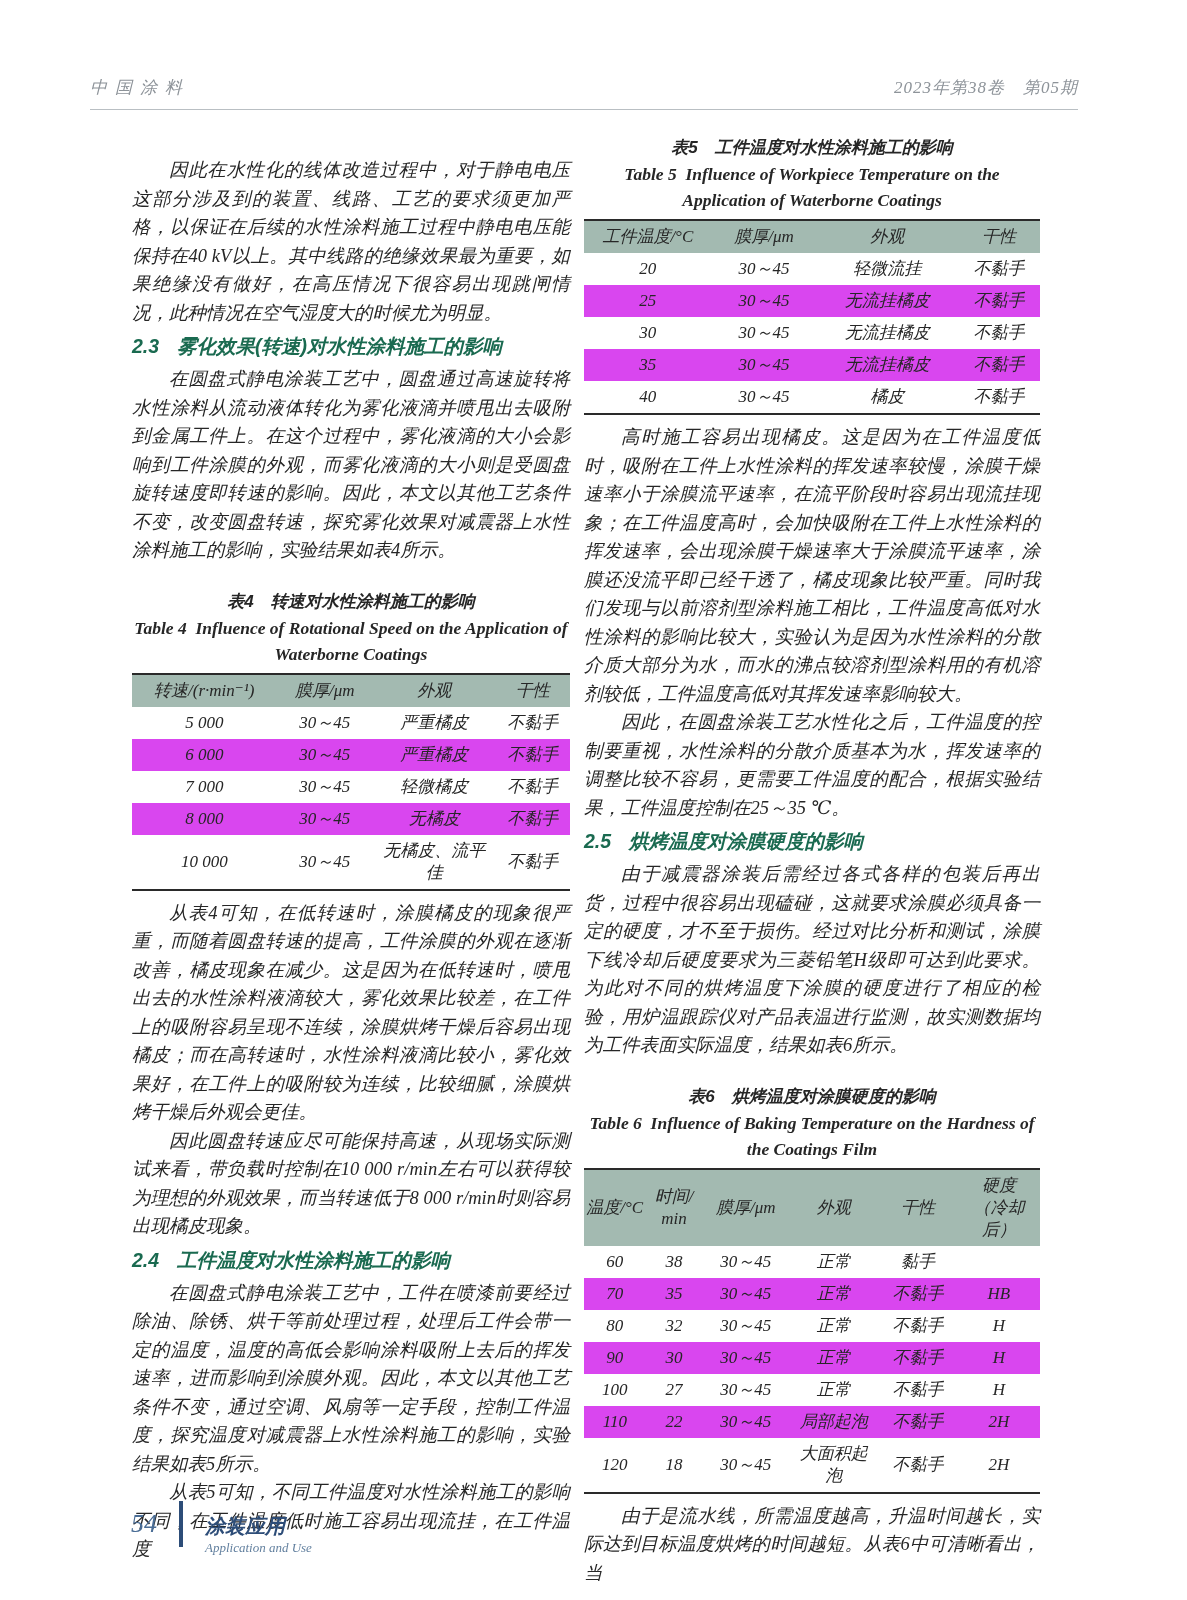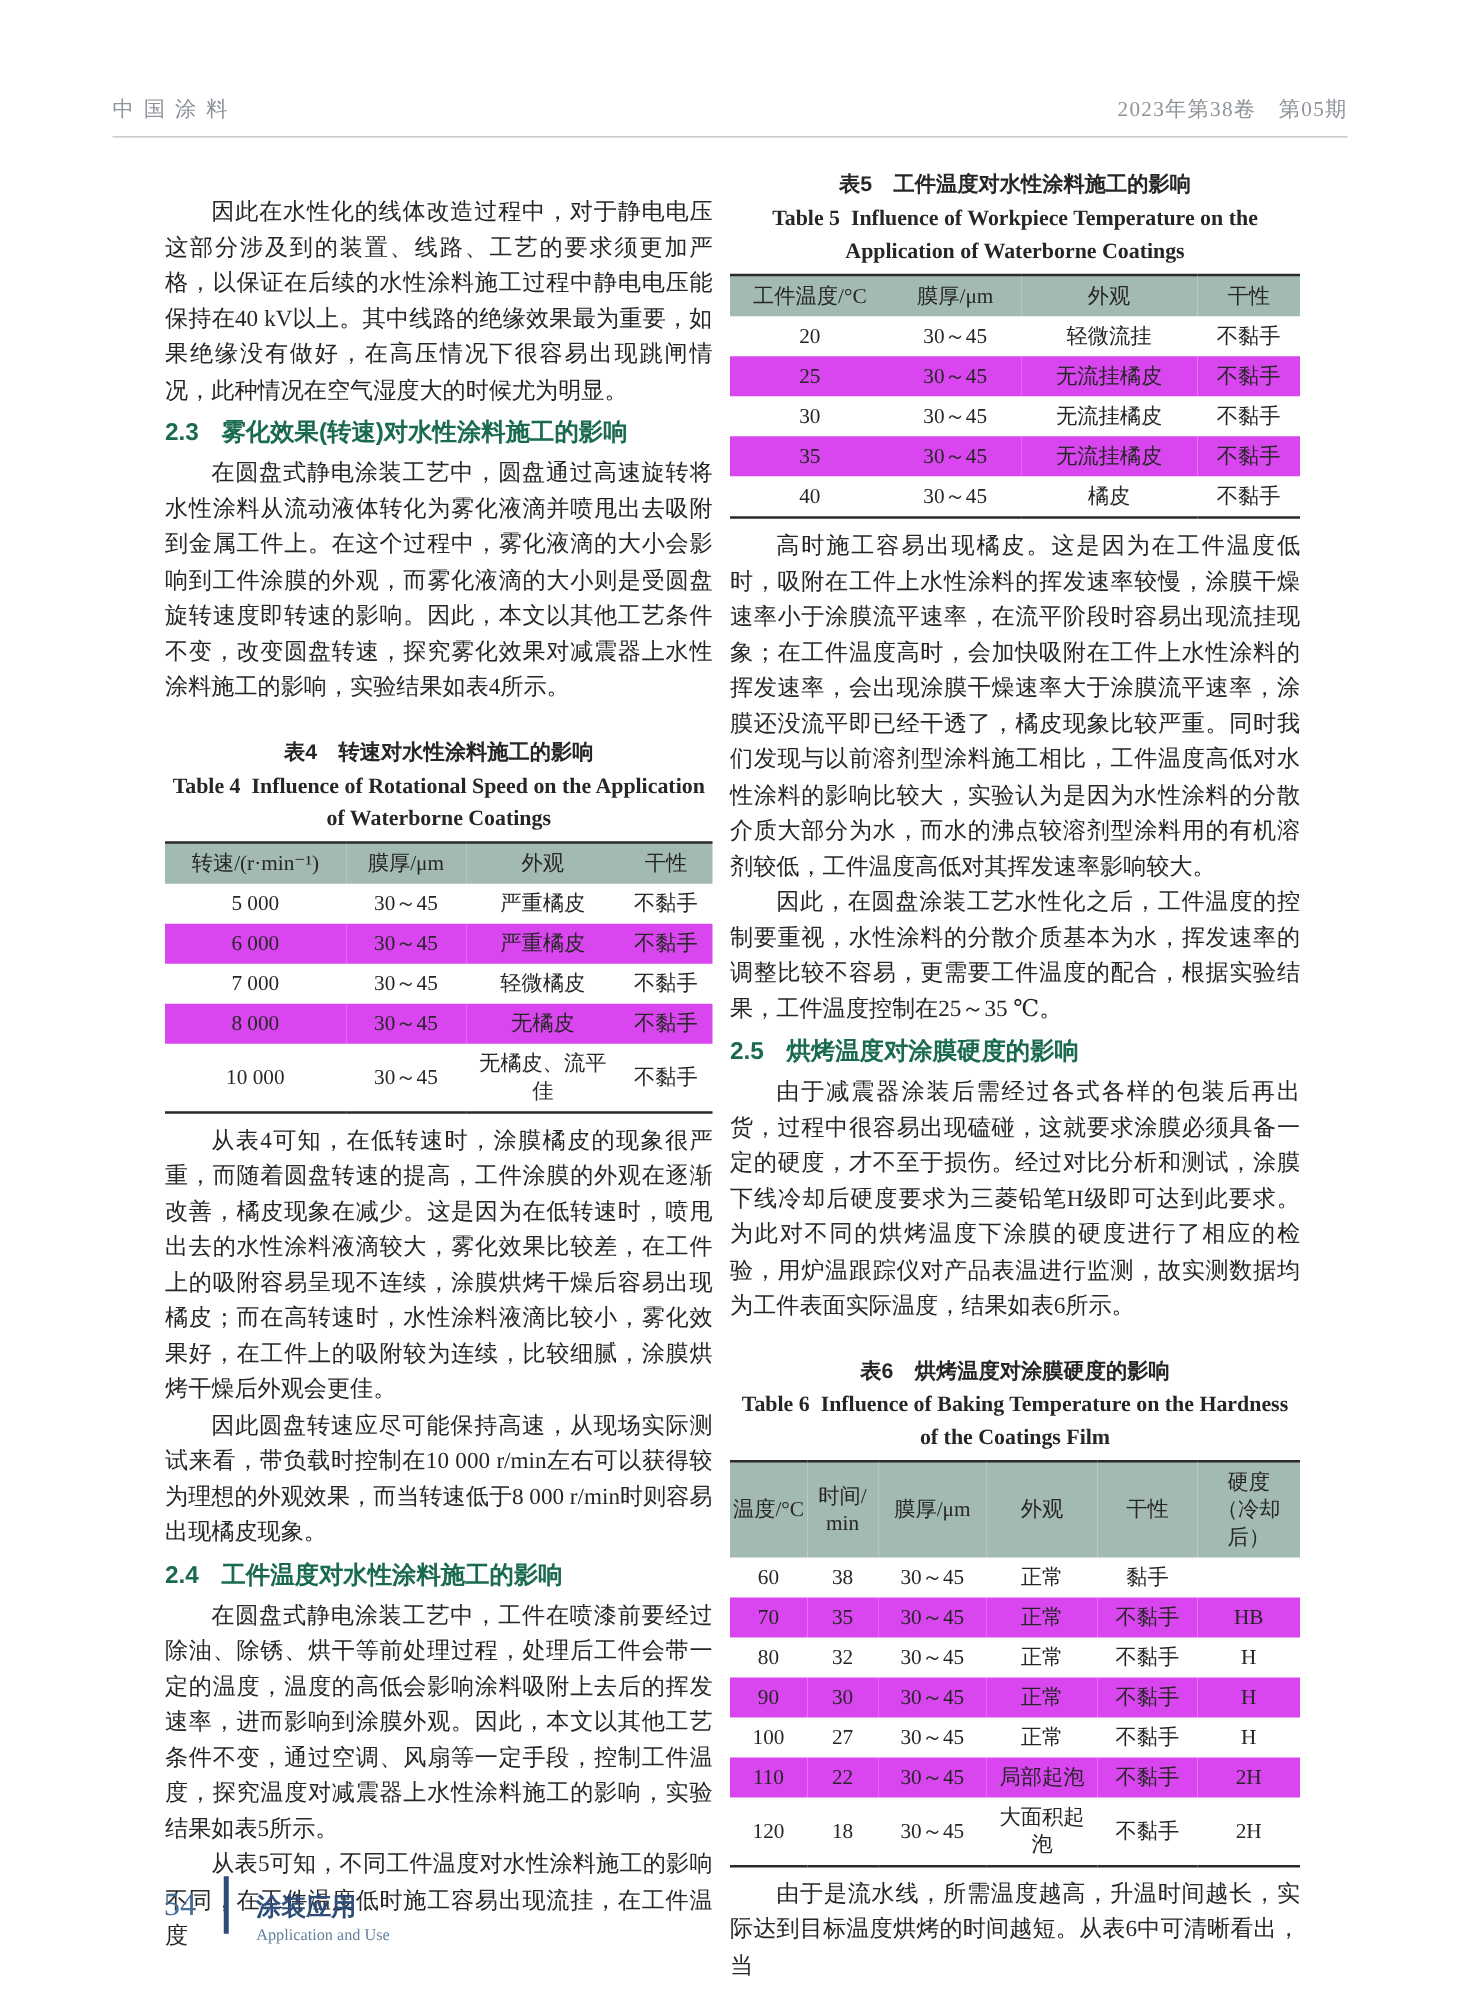--- a/index.html
+++ b/index.html
@@ -4,20 +4,21 @@
 <style>
   html,body{margin:0;padding:0;background:#ffffff;}
   .page{
     position:relative;
     width:1187px;
     height:1595px;
     background:#ffffff;
     overflow:hidden;
     font-family:"Liberation Serif","DejaVu Serif",serif;
     color:#262626;
+    font-style:italic;
   }
   
   .page-header{
     position:absolute;
     top:76px;left:90px;width:988px;
     display:flex;justify-content:space-between;align-items:flex-end;
     border-bottom:1px solid #b9bfc3;
     padding-bottom:10px;
   }
   .journal{

